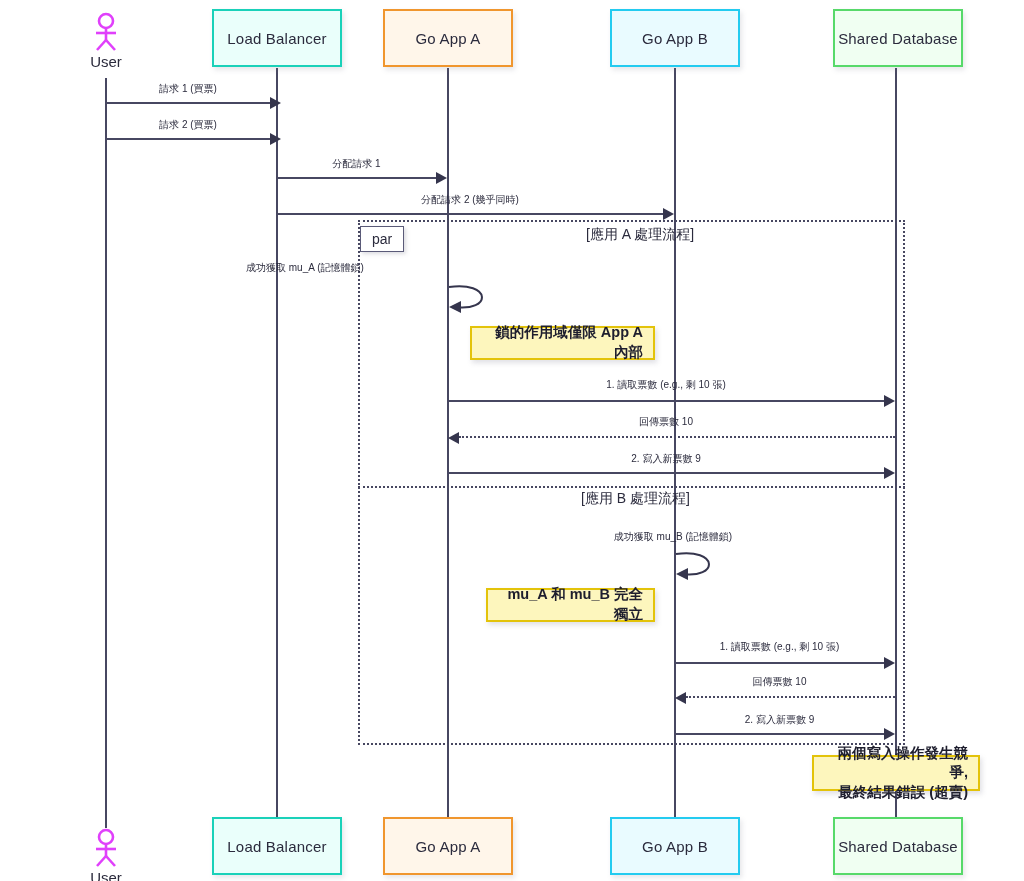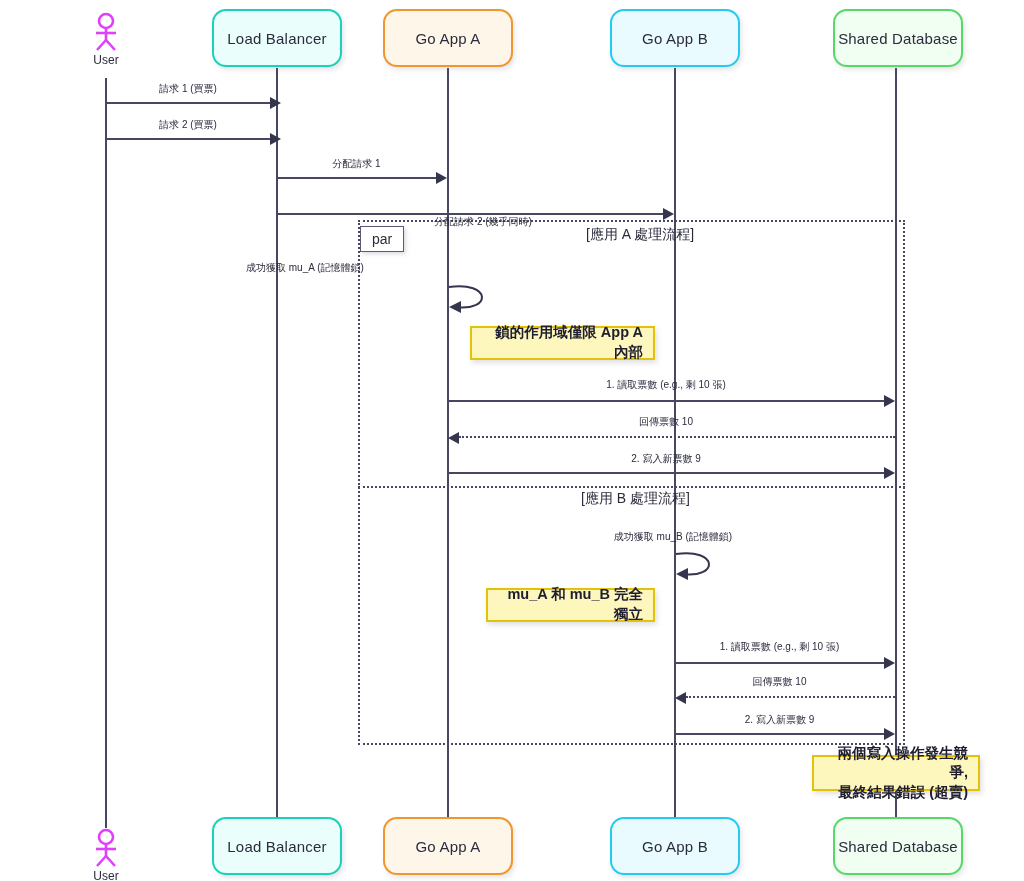--- a/index.html
+++ b/index.html
@@ -15,21 +15,21 @@
     width: 1024px;
     height: 881px;
     background: #ffffff;
     overflow: hidden;
   }
 
   
   .pbox {
     position: absolute;
     box-sizing: border-box;
-    border-radius: 14px;
+    border-radius: 0;
     border-width: 2px;
     border-style: solid;
     display: flex;
     align-items: center;
     justify-content: center;
     font-size: 15px;
     color: #2b2b3d;
     letter-spacing: .2px;
     box-shadow: 2px 3px 5px rgba(120,120,140,.18);
     white-space: nowrap;
@@ -43,21 +43,21 @@
   }
 
   
   .actor-wrap {
     position: absolute;
     display: flex;
     flex-direction: column;
     align-items: center;
   }
   .actor-label {
-    font-size: 12px;
+    font-size: 15px;
     color: #2b2b3d;
     margin-top: 1px;
   }
 
   
   .msg {
     position: absolute;
     height: 2px;
   }
   .msg.solid { background: #474761; }
@@ -224,21 +224,21 @@
   <div class="msg-label" style="left:106px; top:118px; width:164px;">請求 2 (買票)</div>
 
   <div class="msg solid" style="left:277px; top:177px; width:159px;">
     <div class="arrowhead right"></div>
   </div>
   <div class="msg-label" style="left:277px; top:157px; width:159px;">分配請求 1</div>
 
   <div class="msg solid" style="left:277px; top:213px; width:386px;">
     <div class="arrowhead right"></div>
   </div>
-  <div class="msg-label" style="left:290px; top:193px; width:386px;margin-top:22px;">分配請求 2 (幾乎同時)</div>
+  <div class="msg-label" style="left:277px; top:193px; width:386px;">分配請求 2 (幾乎同時)</div>
 
   <svg class="selfloop" style="left:445px; top:284px;" width="52" height="30" viewBox="0 0 52 30">
     <path d="M 4 3 C 46 -3 48 28 9 23" fill="none" stroke="#35354d" stroke-width="2"></path>
     <polygon points="16,17 4,23 16,29" fill="#35354d"></polygon>
   </svg>
   <div class="msg-label" style="left:246px; top:261px; width:400px; text-align:left;">成功獲取 mu_A (記憶體鎖)</div>
 
   <div class="note" style="left:470px; top:326px; width:185px; height:34px;">鎖的作用域僅限 App A 內部</div>
 
   <div class="msg solid" style="left:448px; top:400px; width:436px;">

